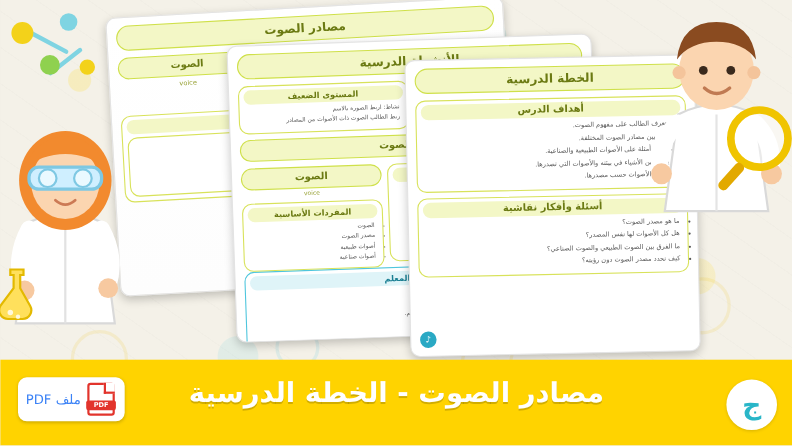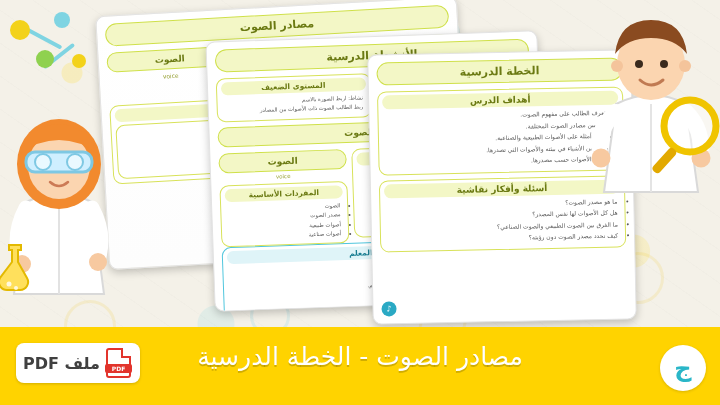--- a/index.html
+++ b/index.html
@@ -29,21 +29,21 @@
   .flaskline{width:40px;height:40px;border:3px solid #f0c400;border-radius:4px;}
 
   
   .footer{
     position:absolute;left:0;right:0;bottom:0;height:78px;
     background:#ffd300;
   }
   .footer-title{
     position:absolute;bottom:0;left:0;right:0;height:98px;
     display:flex;align-items:center;justify-content:center;
-    font-size:25px;font-weight:normal;color:#ffffff;
+    font-size:25px;font-weight:bold;color:#ffffff;
     text-shadow:0 2px 0 rgba(0,0,0,.18);
     letter-spacing:0;
   }
   .pdf-badge{
     position:absolute;bottom:22px;left:16px;
     display:flex;align-items:center;gap:6px;
     background:#ffffff;border-radius:8px;padding:5px 9px 5px 7px;
     box-shadow:0 1px 3px rgba(0,0,0,.18);
   }
   .pdf-icon{
@@ -51,21 +51,21 @@
     position:relative;
   }
   .pdf-icon .fold{
     position:absolute;top:-2px;right:-2px;width:8px;height:8px;background:#fff;
     border-left:2px solid #e2342c;border-bottom:2px solid #e2342c;
   }
   .pdf-icon .tag{
     position:absolute;bottom:3px;left:-3px;right:-3px;height:9px;background:#e2342c;
     color:#fff;font-size:6px;line-height:9px;text-align:center;border-radius:2px;font-weight:bold;
   }
-  .pdf-label{font-size:16px;color:#404040;font-weight:bold;}
+  .pdf-label{font-size:12px;color:#3b82f6;font-weight:normal;}
 
   .brand-logo{
     position:absolute;bottom:14px;right:14px;width:46px;height:46px;
     border-radius:50%;background:#ffffff;display:flex;align-items:center;justify-content:center;
     box-shadow:0 1px 3px rgba(0,0,0,.15);
   }
   .brand-logo .g{
     font-size:24px;color:#29b6c8;font-weight:bold;line-height:1;
   }
 

